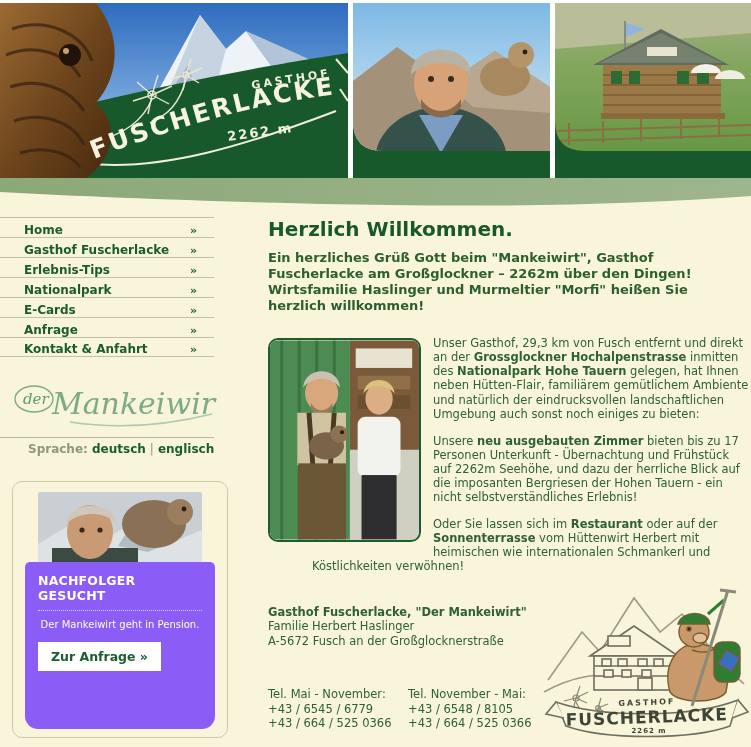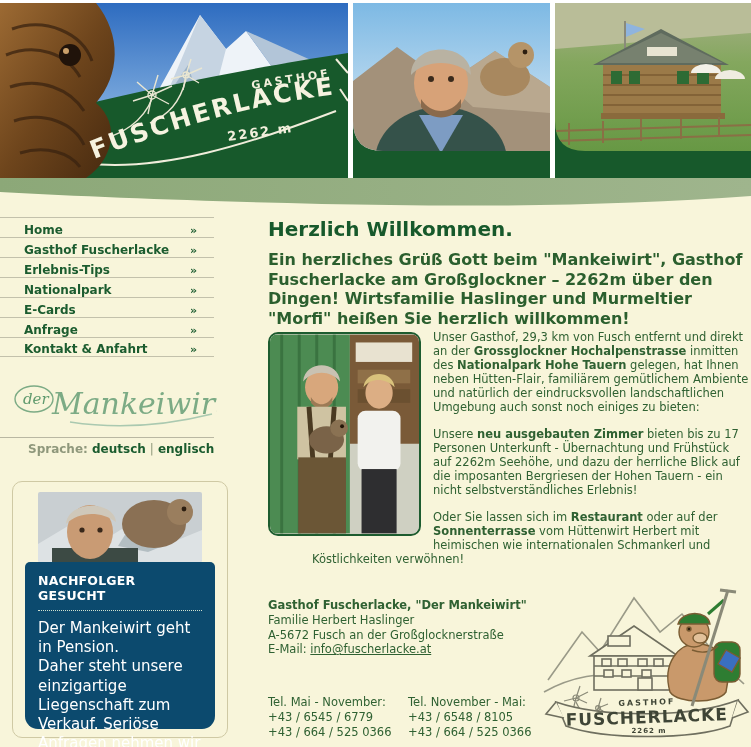--- a/index.html
+++ b/index.html
@@ -33,34 +33,34 @@
   .lang { position:absolute; left:28px; top:442px; font-size:12px; color:#8f987c; font-weight:bold; }
   .lang a { color:#1b5c2f; text-decoration:none; cursor:pointer; }
   .lang .sep { color:#8f987c; font-weight:normal; padding:0 4px; }
   
   .succ-box {
     position:absolute; left:12px; top:481px; width:216px; height:257px;
     border:1px solid #cfc9a4; border-radius:10px; padding-top:10px;
   }
   .succ-photo { display:block; margin:0 auto; width:164px; height:70px; border-radius:2px; }
   .succ-green {
-    margin:0 auto; width:190px; height:167px; background:#0c4a6e;
+    margin:0 auto; width:190px; height:167px; background:#8b5cf6;
     border-radius:5px 5px 13px 13px; padding:11px 13px 0 13px;
   }
   .succ-title { color:#ffffff; font-weight:bold; font-size:12.5px; letter-spacing:.2px; }
   .succ-dots { border:none; border-top:1px dotted #cfe0cf; margin:7px 0 8px 0; }
-  .succ-text { color:#ffffff; font-size:15px; line-height:1.28; }
+  .succ-text { color:#ffffff; font-size:10px; line-height:1.28;text-align:center; }
   .succ-btn {
     display:inline-block; margin-top:10px; background:#ffffff; border:none;
     padding:7px 13px; font-family:inherit; font-size:12.5px; font-weight:bold; color:#1b5c2f; cursor:pointer;
   }
   
   .main { position:absolute; left:268px; top:215px; width:482px; }
   .main h1 { font-size:20px; font-weight:bold; color:#17592b; margin:2px 0 9px 0; }
-  .intro { font-size:16px; font-weight:bold; color:#2b5f2e; line-height:1.22; margin-bottom:2px; }
+  .intro { font-size:13px; font-weight:bold; color:#2b5f2e; line-height:1.22; margin-bottom:23px; }
   .couple-photo {
     float:left; width:153px; height:204px; border:2px solid #1d5c2f; border-radius:10px;
     overflow:hidden; margin:2px 12px 4px 0; background:#cfd0c2;
   }
   .main p.body { font-size:11.5px; color:#2f6132; line-height:1.22; margin-bottom:13px;padding-left:44px; }
   .clear { clear:both; }
   .contact { margin-top:32px; font-size:11.5px; color:#2f6132; line-height:1.28; }
   .contact .title { font-weight:bold; }
   .contact a { color:#2f6132; text-decoration:underline; cursor:pointer; }
   .phones { display:flex; margin-top:14px; font-size:11.5px; color:#2f6132; line-height:1.28; }
@@ -268,21 +268,20 @@
       <rect x="14" y="56" width="86" height="14" fill="#3c4a44"></rect>
       <ellipse cx="52" cy="40" rx="23" ry="27" fill="#c99b74"></ellipse>
       <path d="M28,32 C30,8 76,8 78,30 C62,18 40,20 28,32 Z" fill="#cfc8ba"></path>
       <circle cx="44" cy="38" r="2.6" fill="#39281a"></circle>
         <circle cx="62" cy="38" r="2.6" fill="#39281a"></circle>
     </svg>
     <div class="succ-green">
       <div class="succ-title">NACHFOLGER GESUCHT</div>
       <hr class="succ-dots">
       <div class="succ-text">Der Mankeiwirt geht in Pension.</div>
-      <div class="succ-text">Daher steht unsere einzigartige Liegenschaft zum Verkauf. Seriöse Anfragen nehmen wir gerne entgegen.</div>
       <button class="succ-btn">Zur Anfrage »</button>
     </div>
   </div>
 
   <div class="main">
     <h1>Herzlich Willkommen.</h1>
     <p class="intro">Ein herzliches Grüß Gott beim "Mankeiwirt", Gasthof Fuscherlacke am Großglockner – 2262m über den Dingen! Wirtsfamilie Haslinger und Murmeltier "Morfi" heißen Sie herzlich willkommen!</p>
 
     <svg class="couple-photo" viewBox="0 0 153 204">
       <rect width="153" height="204" fill="#cfd0c2"></rect>
@@ -316,21 +315,20 @@
     </svg>
 
     <p class="body"><span>Unser Gasthof, 29,3 km von Fusch entfernt und direkt an der </span><b>Grossglockner Hochalpenstrasse</b><span> inmitten des </span><b>Nationalpark Hohe Tauern</b><span> gelegen, hat Ihnen neben Hütten-Flair, familiärem gemütlichem Ambiente und natürlich der eindrucksvollen landschaftlichen Umgebung auch sonst noch einiges zu bieten:</span></p>
     <p class="body"><span>Unsere </span><b>neu ausgebauten Zimmer</b><span> bieten bis zu 17 Personen Unterkunft - Übernachtung und Frühstück auf 2262m Seehöhe, und dazu der herrliche Blick auf die imposanten Bergriesen der Hohen Tauern - ein nicht selbstverständliches Erlebnis!</span></p>
     <p class="body"><span>Oder Sie lassen sich im </span><b>Restaurant</b><span> oder auf der </span><b>Sonnenterrasse</b><span> vom Hüttenwirt Herbert mit heimischen wie internationalen Schmankerl und Köstlichkeiten verwöhnen!</span></p>
 
     <div class="contact">
       <div class="title">Gasthof Fuscherlacke, "Der Mankeiwirt"</div>
       <div>Familie Herbert Haslinger</div>
       <div>A-5672 Fusch an der Großglocknerstraße</div>
-      <div><span>E-Mail: </span><a>info@fuscherlacke.at</a></div>
     </div>
 
     <div class="phones">
       <div class="col">
         <div>Tel. Mai - November:</div>
         <div>+43 / 6545 / 6779</div>
         <div>+43 / 664 / 525 0366</div>
       </div>
       <div class="col">
         <div>Tel. November - Mai:</div>

